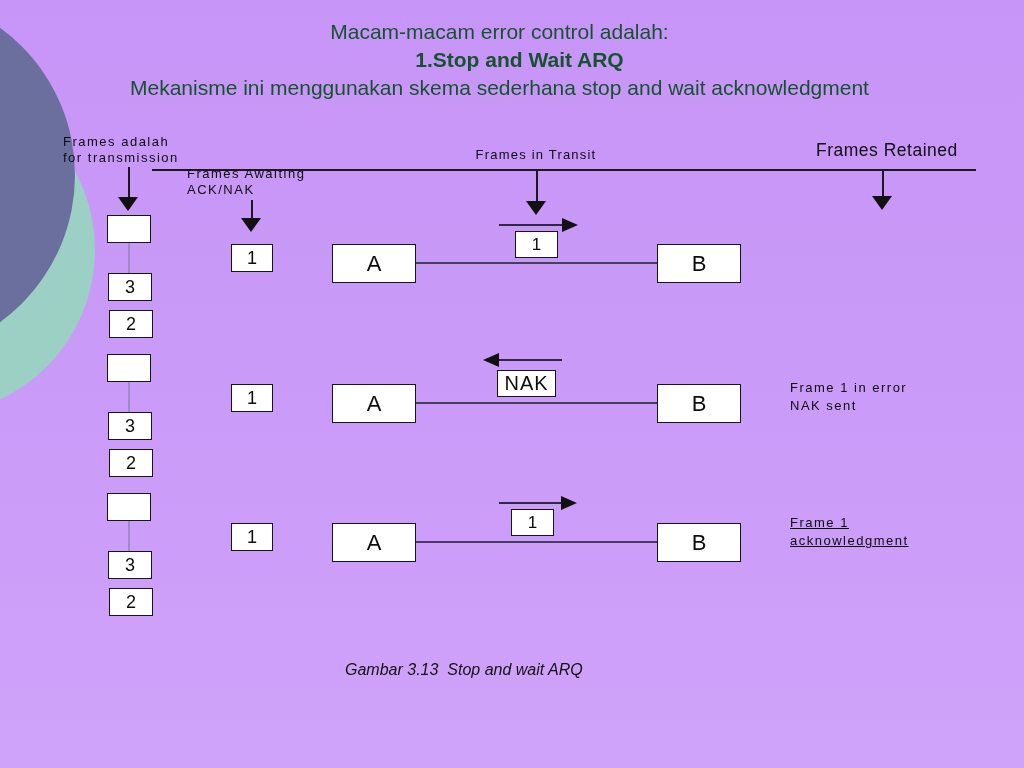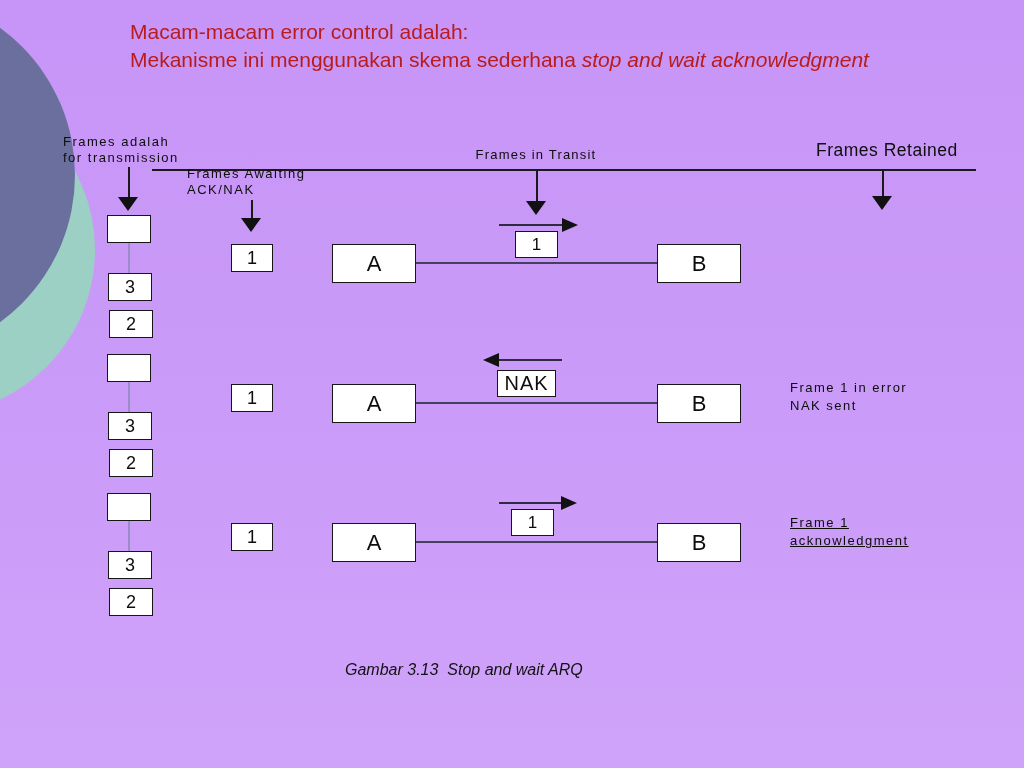--- a/index.html
+++ b/index.html
@@ -6,23 +6,23 @@
   body{
     width:1024px;height:768px;position:relative;overflow:hidden;
     background:linear-gradient(180deg,#c795f7 0%,#ca9bf8 55%,#d0a3fa 100%);
     font-family:"Liberation Sans", sans-serif;color:#0d0d0d;
   }
   
   .circle{position:absolute;border-radius:50%;}
   .circle.teal{width:330px;height:330px;left:-235px;top:85px;background:#9dd0c4;z-index:1;}
   .circle.dark{width:364px;height:364px;left:-289px;top:-7px;background:#6b6f9e;z-index:2;}
   
-  .title-block{position:absolute;left:130px;top:18px;z-index:5;font-size:21px;line-height:28px;color:#b91c1c;}
+  .title-block{position:absolute;left:130px;top:18px;z-index:5;font-size:21px;line-height:28px;color:#14532d;text-align:center;}
   .title-line2{font-weight:bold;padding-left:40px;}
-  .italic{font-style:italic;}
+  .italic{}
   
   .lbl{position:absolute;z-index:5;font-size:13px;line-height:16px;letter-spacing:1.5px;color:#0e0e0e;}
   .lbl-queued{left:63px;top:134px;text-align:left;}
   .lbl-awaiting{left:187px;top:166px;width:160px;text-align:left;}
   .lbl-transit{left:454px;top:147px;width:164px;text-align:center;letter-spacing:1.2px;}
   .lbl-retained{left:793px;top:140px;width:170px;font-size:17.5px;letter-spacing:.5px;line-height:20px;margin-left:23px;}
   .note{position:absolute;left:790px;width:158px;text-align:left;font-size:13px;line-height:18px;letter-spacing:1.5px;z-index:5;}
   
   .rule{position:absolute;left:152px;top:169px;width:824px;height:2px;background:#1a1a1a;z-index:4;}
   
@@ -58,20 +58,21 @@
 </head>
 <body>
 
 <div>
 
   <div class="circle teal"></div>
   <div class="circle dark"></div>
 
   <div class="title-block">
     <div>Macam-macam error control adalah:</div>
+    <div class="title-line2">1.Stop and Wait ARQ</div>
     <div><span>Mekanisme ini menggunakan skema sederhana </span><span class="italic">stop and wait acknowledgment</span></div>
   </div>
 
   <div class="lbl lbl-queued">
     <div>Frames adalah</div>
     <div>for transmission</div>
   </div>
   <div class="lbl lbl-awaiting">
     <div>Frames Awaiting</div>
     <div>ACK/NAK</div>

